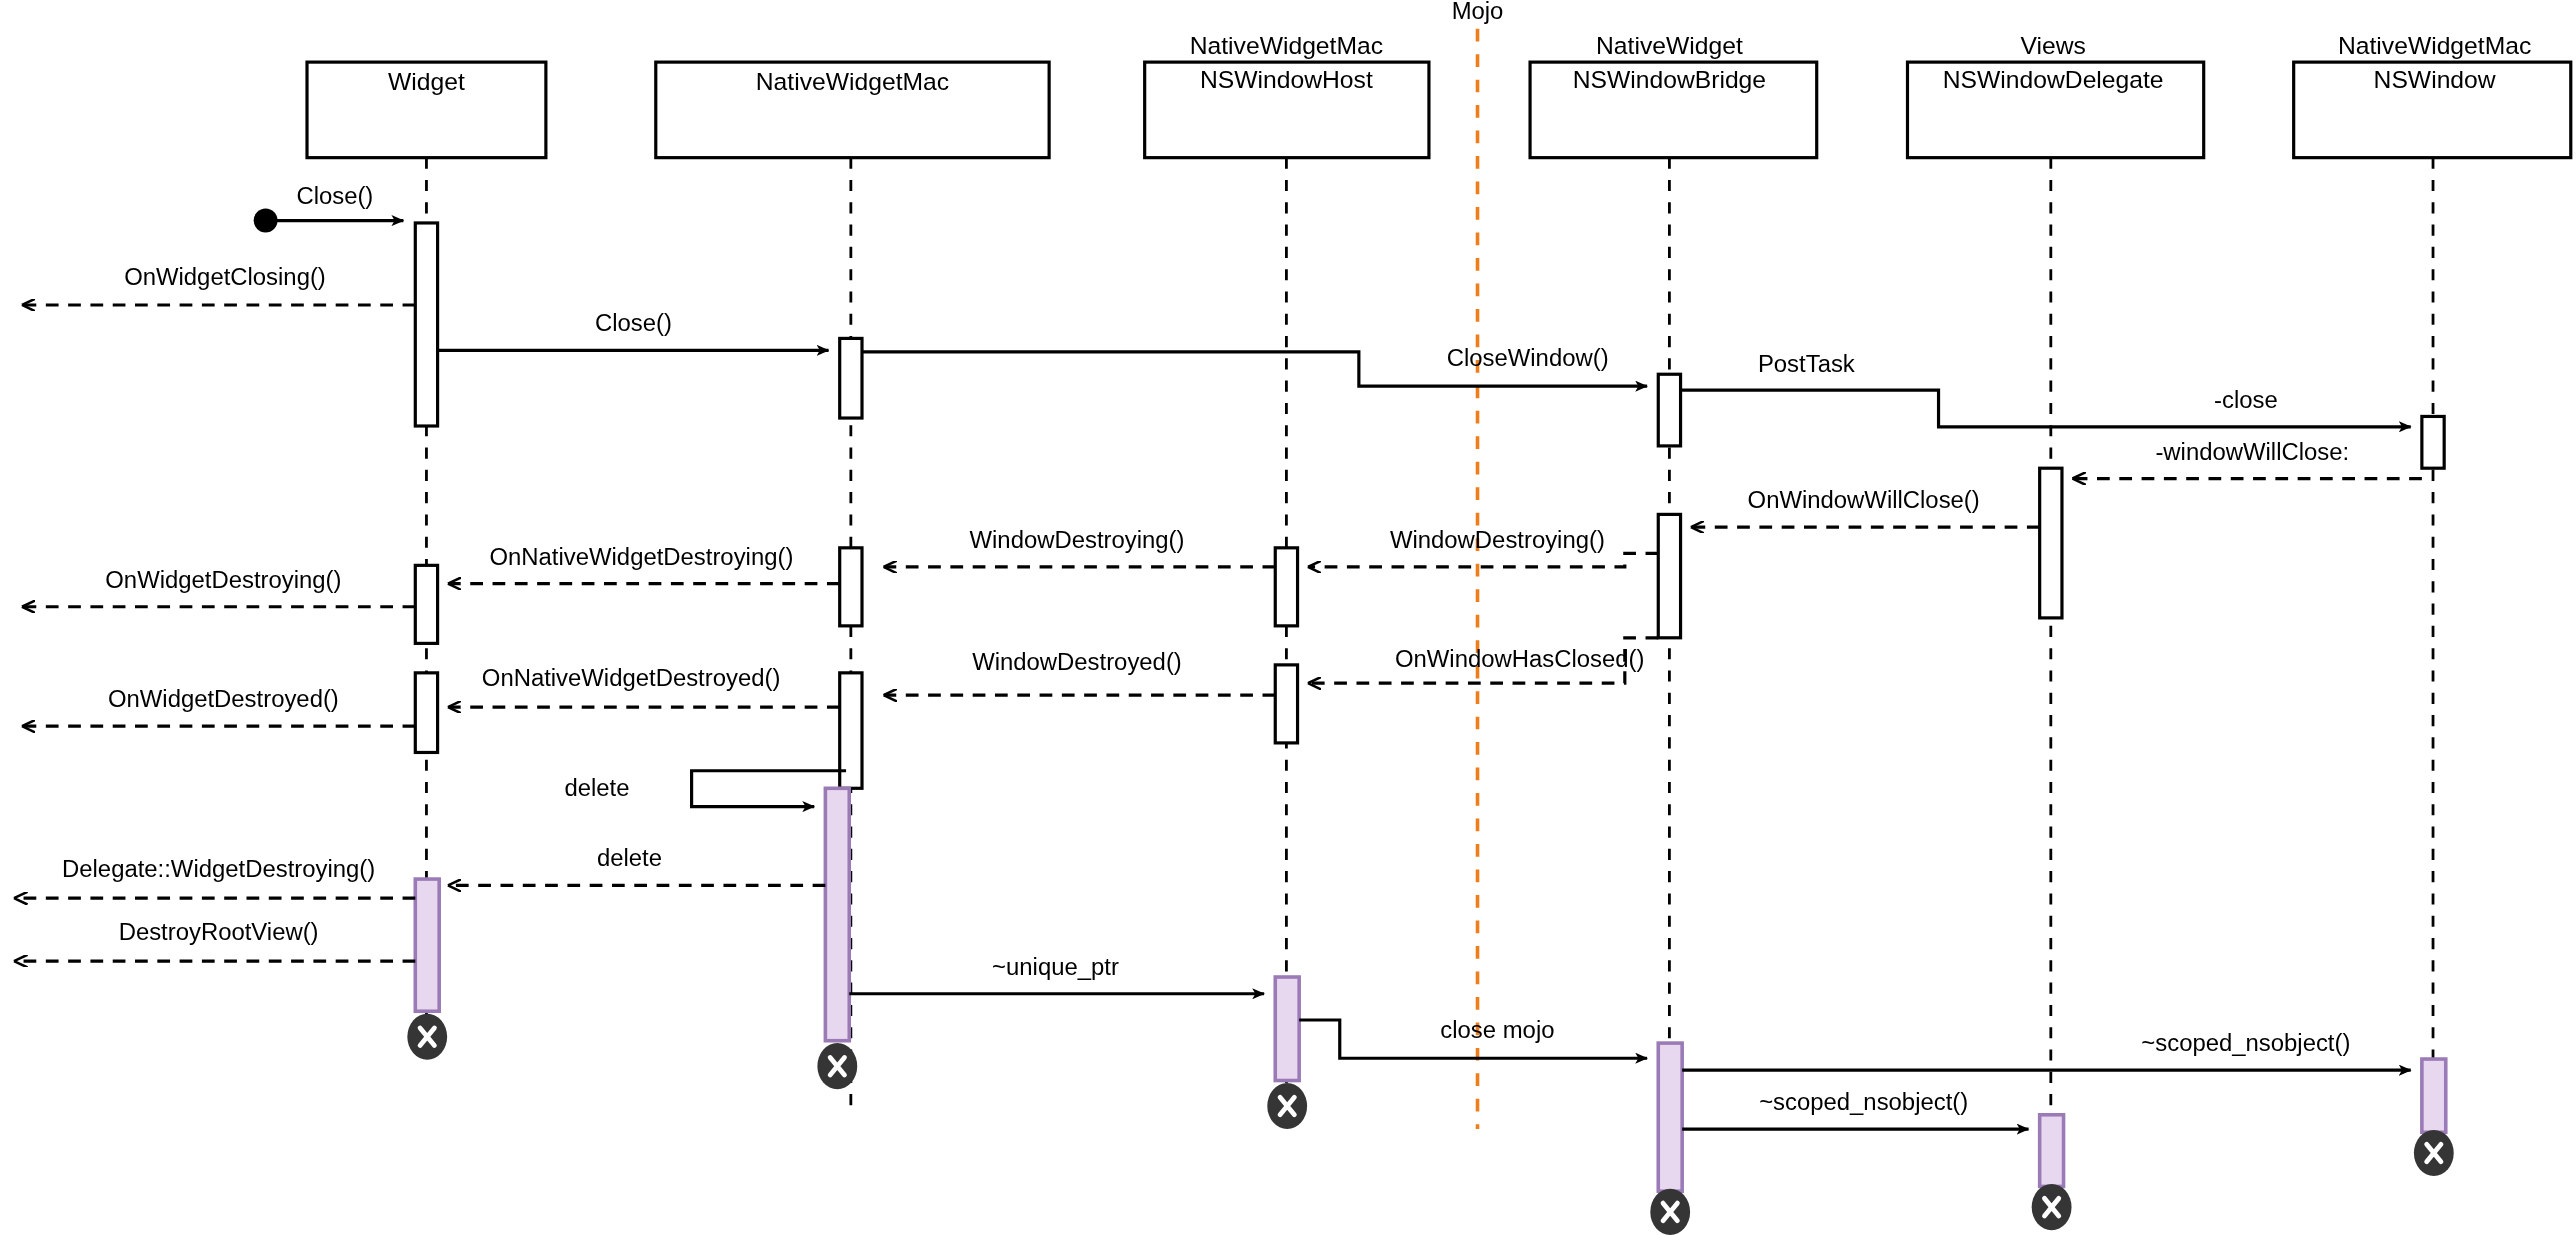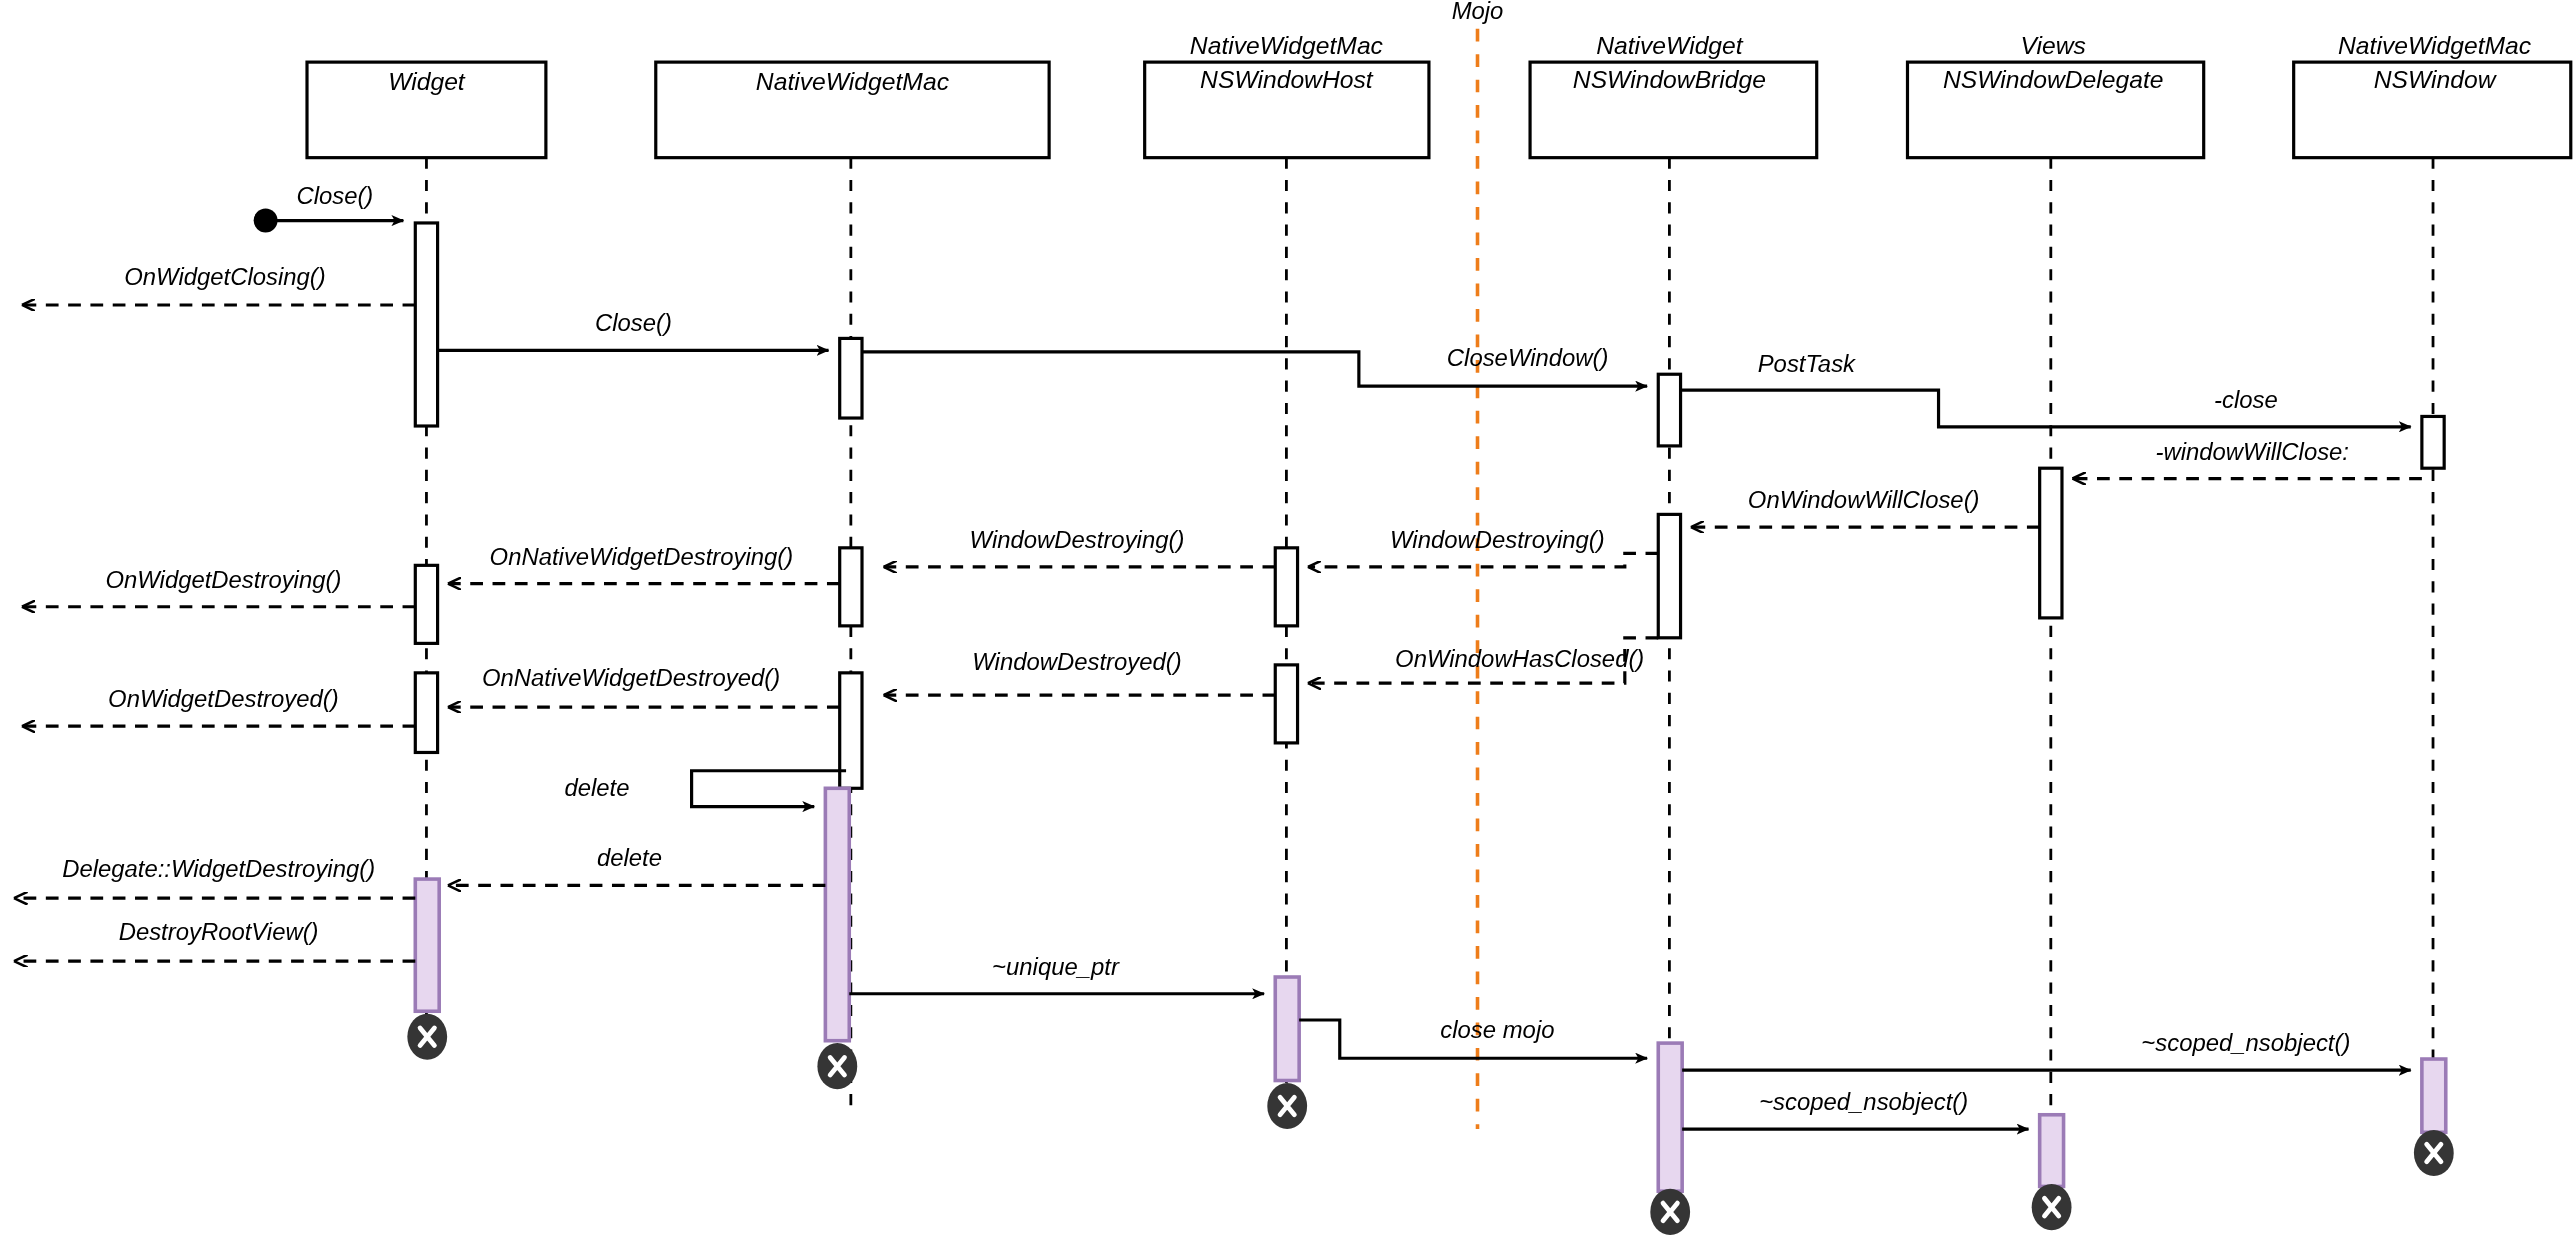--- a/index.html
+++ b/index.html
@@ -1,17 +1,17 @@
 <!DOCTYPE html>
 <html style="font-size:12.7px"><head>
 <meta charset="utf-8">
 <style>
   html,body{margin:0;padding:0;background:#ffffff;}
   body{width:2576px;height:1235px;font-family:"Liberation Sans",sans-serif;overflow:hidden;}
-  #stage{position:relative;width:2576px;height:1235px;font-style:italic;}
+  #stage{position:relative;width:2576px;height:1235px;}
   svg{display:block;}
   text{font-family:"Liberation Sans",sans-serif;fill:#000;}
   .lbl{font-size:30px;}
   .hdr{font-size:31px;}
 </style>
 </head>
 <body>
 
 <div id="stage">
 <svg width="2576" height="1235" viewBox="0 0 3234 1551">

